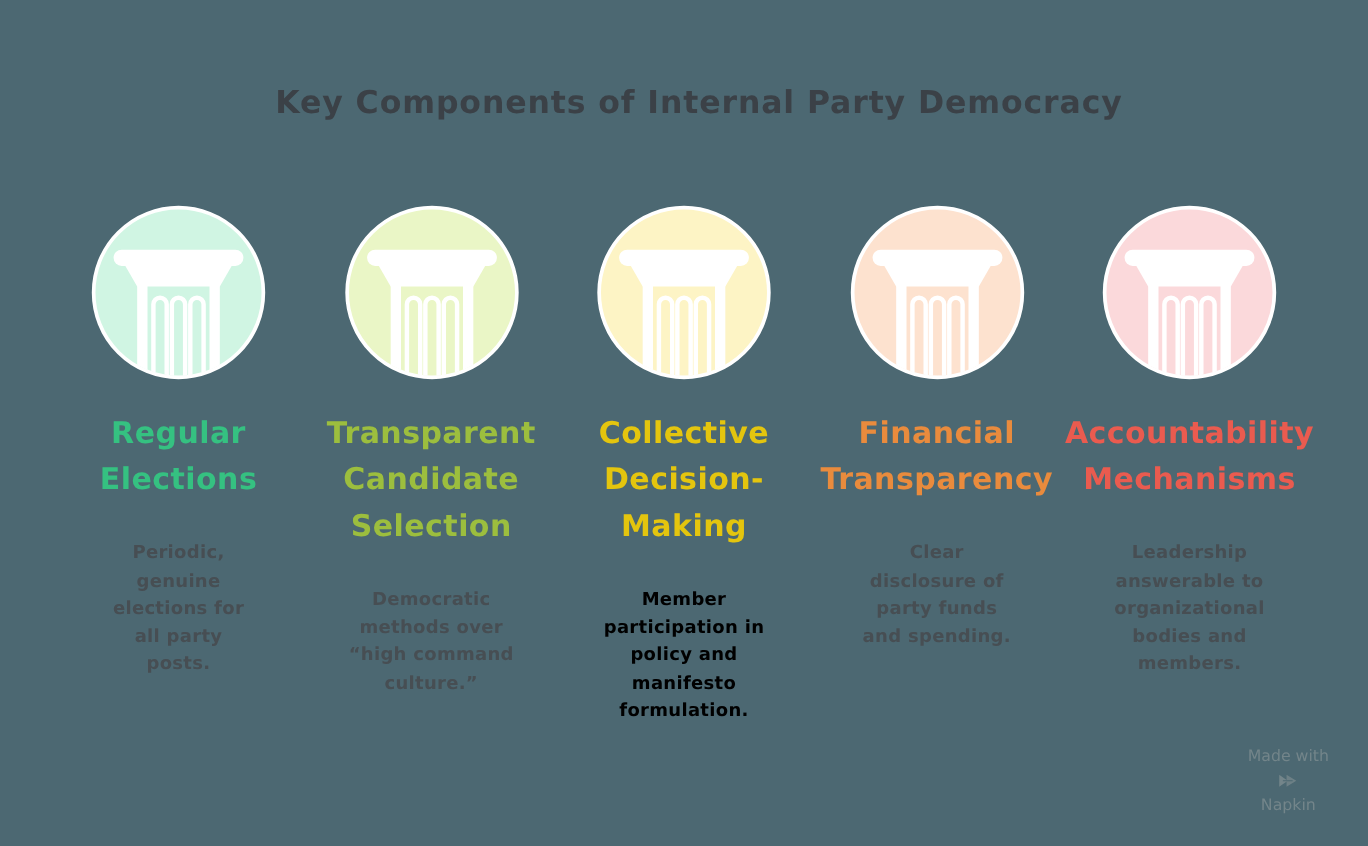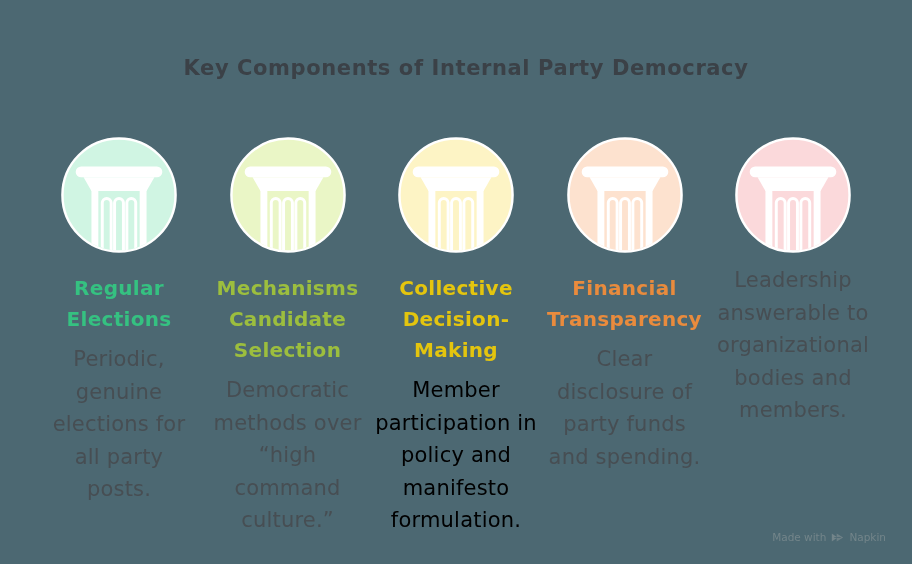--- a/index.html
+++ b/index.html
@@ -44,38 +44,39 @@
   .icon-wrap svg { display: block; width: 122px; height: 122px; }
   .card-title {
     margin-top: 17px;
     font-size: 20px;
     font-weight: 700;
     letter-spacing: 0.3px;
     line-height: 1.55;
     white-space: pre-line;
   }
   .card-desc {
-    margin-top: 8px;
-    font-size: 21px;
-    font-weight: 400;
+    margin-top: 24px;
+    font-size: 12px;
+    font-weight: 700;
     letter-spacing: 0.2px;
     line-height: 1.55;
     color: #474e53;
     white-space: pre-line;
   }
   .watermark {
     position: absolute;
     right: 26px;
     bottom: 21px;
     display: flex;
     align-items: center;
     gap: 5px;
     font-size: 10.5px;
     font-weight: 500;
     color: #73858a;
+    flex-direction: column;
   }
   .watermark svg { display: block; width: 13px; height: 11px; }
 </style>
 </head>
 <body>
 
 <div class="canvas">
 
   <h1 class="page-title" style="color: rgb(59, 65, 71);">Key Components of Internal Party Democracy</h1>
 
@@ -127,21 +128,21 @@
             <rect x="34" y="56" width="7" height="70"></rect>
             <rect x="83" y="56" width="7" height="70"></rect>
             <g fill="none" stroke="#ffffff" stroke-width="3">
               <path d="M45 126 V70 a4.5 4.5 0 0 1 9 0 V126"></path>
               <path d="M57.5 126 V70 a4.5 4.5 0 0 1 9 0 V126"></path>
               <path d="M70 126 V70 a4.5 4.5 0 0 1 9 0 V126"></path>
             </g>
           </g>
         </svg>
       </div>
-      <div class="card-title" style="color: rgb(156, 190, 62);">Mechanisms
+      <div class="card-title" style="color: rgb(156, 190, 62);">Transparent
 Candidate
 Selection</div>
       <div class="card-desc" style="color: rgb(71, 78, 83);">Democratic
 methods over
 “high command
 culture.”</div>
     </div>
 
     <div class="component-card">
       <div class="icon-wrap">
@@ -220,20 +221,22 @@
             <rect x="34" y="56" width="7" height="70"></rect>
             <rect x="83" y="56" width="7" height="70"></rect>
             <g fill="none" stroke="#ffffff" stroke-width="3">
               <path d="M45 126 V70 a4.5 4.5 0 0 1 9 0 V126"></path>
               <path d="M57.5 126 V70 a4.5 4.5 0 0 1 9 0 V126"></path>
               <path d="M70 126 V70 a4.5 4.5 0 0 1 9 0 V126"></path>
             </g>
           </g>
         </svg>
       </div>
+      <div class="card-title" style="color: rgb(234, 91, 79);">Accountability
+Mechanisms</div>
       <div class="card-desc" style="color: rgb(71, 78, 83);">Leadership
 answerable to
 organizational
 bodies and
 members.</div>
     </div>
 
   </div>
 
   <div class="watermark">

